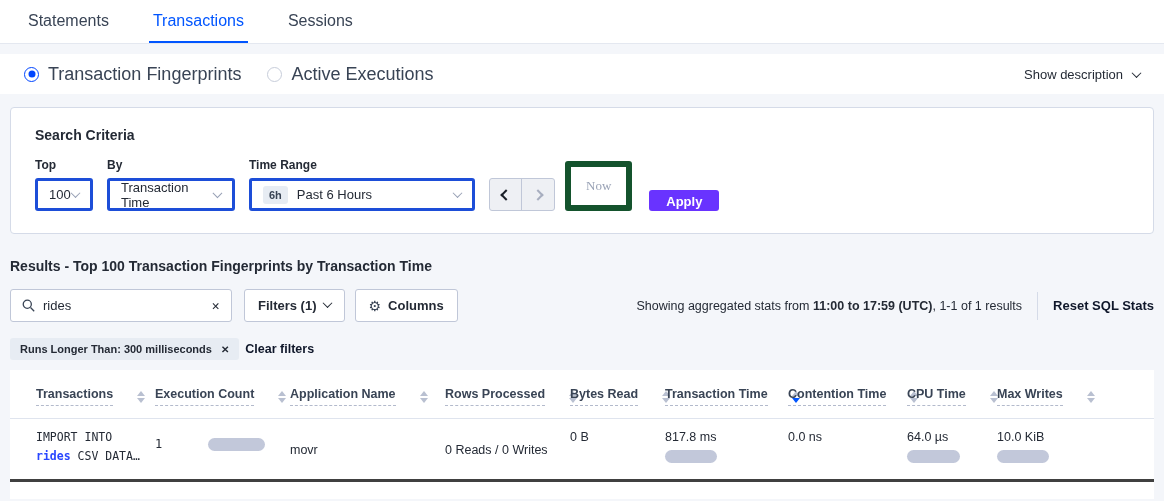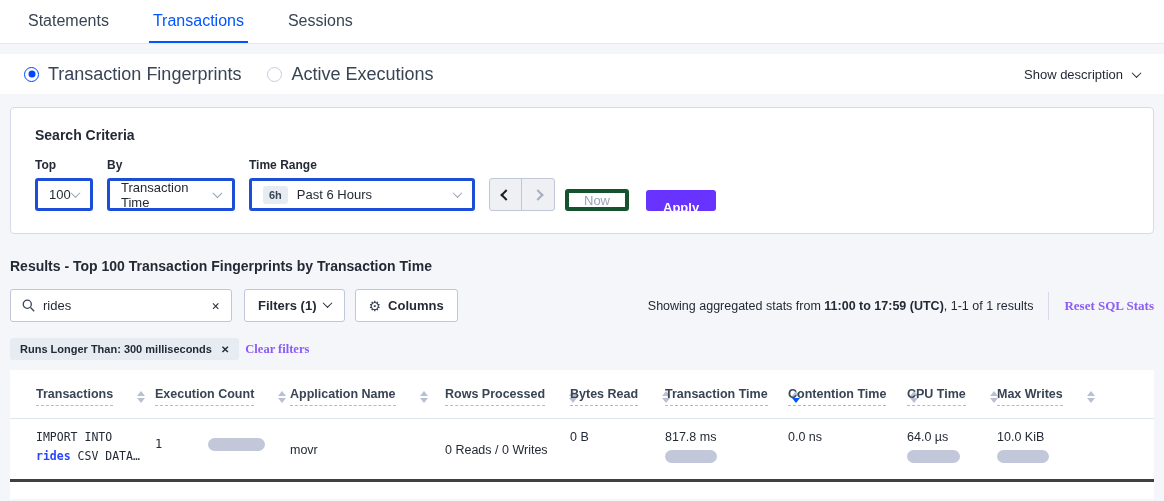--- a/index.html
+++ b/index.html
@@ -64,26 +64,26 @@
   .arrow-group {
     display:flex; height:33px; border:1px solid #c0c7d8; border-radius:3px;
     overflow:hidden; background:#eef0f4; margin-right:10px;
   }
   .arrow-btn { width:32px; display:flex; align-items:center; justify-content:center; cursor:pointer; }
   .arrow-btn.prev { border-right:1px solid #c0c7d8; color:#1a1f27; }
   .arrow-btn.next { color:#a7aebf; }
   .chev-l { display:inline-block; width:8px; height:8px; border-left:2.2px solid currentColor; border-bottom:2.2px solid currentColor; transform:rotate(45deg); }
   .chev-r { display:inline-block; width:8px; height:8px; border-right:2.2px solid currentColor; border-top:2.2px solid currentColor; transform:rotate(45deg); }
   .btn-now {
-    height:22px; padding:0 15px; border:4px solid #14532d; border-radius:3px;
+    height:50px; padding:0 15px; border:6px solid #14532d; border-radius:3px;
     background:#fff; color:#9aa3b6; font-size:13px; margin-right:17px; cursor:pointer;
-    font-family:Liberation Sans, sans-serif;
+    font-family:Liberation Serif, serif;
   }
   .btn-apply {
-    height:21px; padding:10px 17px; border:none; border-radius:3px;
+    height:21px; padding:4px 17px; border:none; border-radius:3px;
     background:#6933ff; color:#fff; font-size:13px; font-weight:bold; cursor:pointer;
     font-family:"Liberation Sans", sans-serif;
   }
   
   .results-heading { margin:24px 10px 0; font-size:14px; font-weight:bold; color:#242a35; }
   .results-controls { margin:15px 10px 0; display:flex; align-items:center; }
   .search-box {
     width:222px; height:33px; border:1px solid #c0c7d8; border-radius:3px;
     background:#fff; display:flex; align-items:center; padding:0 11px;
   }
@@ -93,21 +93,21 @@
     height:33px; border:1px solid #c0c7d8; border-radius:3px; background:#fff;
     display:flex; align-items:center; gap:7px; padding:0 13px;
     font-size:13px; font-weight:bold; color:#242a35; cursor:pointer;
     font-family:"Liberation Sans", sans-serif;
   }
   .ml12 { margin-left:12px; } .ml10 { margin-left:10px; }
   .gear { font-size:14px; font-weight:normal; color:#394455; }
   .stats-area { margin-left:auto; display:flex; align-items:center; font-size:12.5px; color:#242a35; }
   .stats-area b { font-weight:bold; }
   .vdiv { width:1px; height:28px; background:#d5dbe8; margin:0 15px; }
-  .link-blue { color:#8b5cf6; font-size:13px; font-weight:bold; cursor:pointer; text-decoration:none;font-family:Liberation Serif, serif; }
+  .link-blue { color:#0f172a; font-size:13px; font-weight:bold; cursor:pointer; text-decoration:none; }
   
   .chip-row { margin:16px 10px 0; display:flex; align-items:center; gap:6px; }
   .chip {
     background:#e7ecf3; border-radius:3px; padding:5px 10px; font-size:11px;
     font-weight:bold; color:#242a35; display:flex; align-items:center; gap:9px;
   }
   .chip .x { font-size:10px; cursor:pointer; }
   .clear-filters { font-size:12.5px; }
   
   .table-wrap { margin:10px 10px 0; background:#fff; min-height:129px; }

